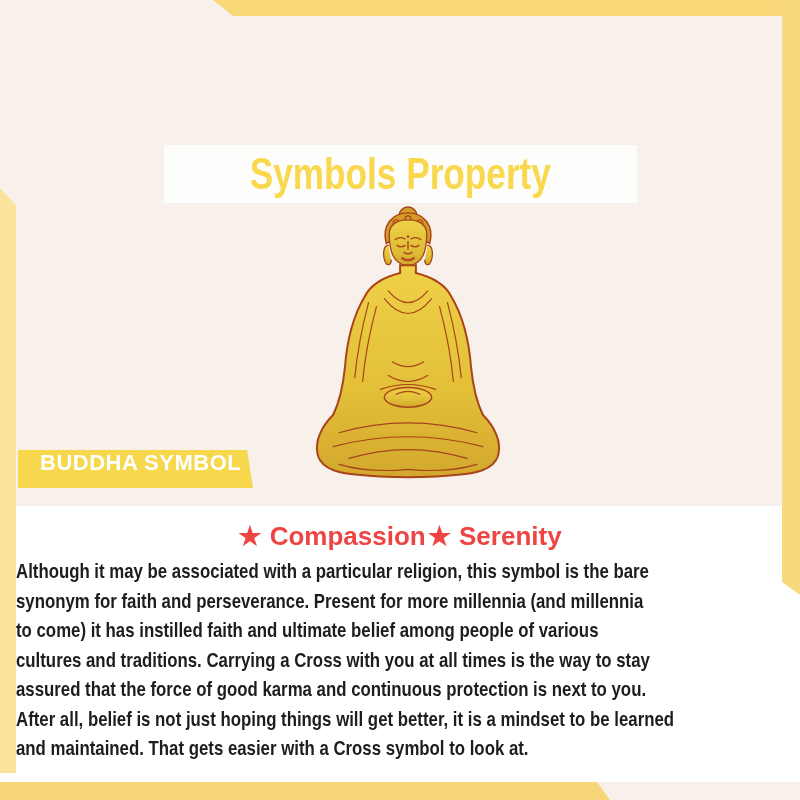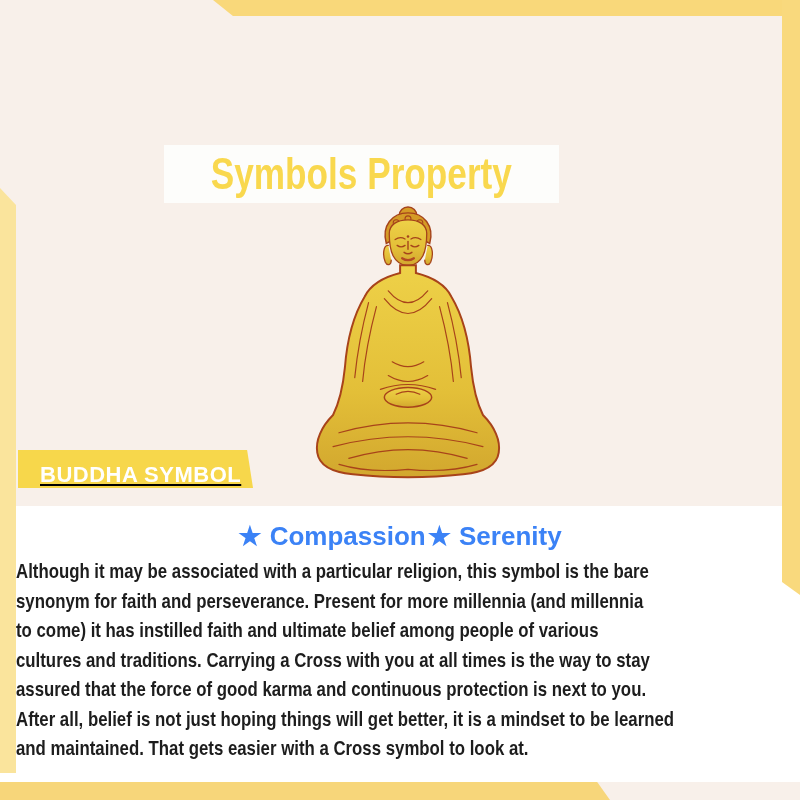--- a/index.html
+++ b/index.html
@@ -17,37 +17,37 @@
             clip-path:polygon(0 0,100% 0,100% 100%,0 97.8%);}
   .strip-left{position:absolute;left:0;top:188px;width:16px;height:585px;background:#fae49c;z-index:2;
             clip-path:polygon(0 0,100% 2.9%,100% 100%,0 100%);}
   .band-bottom{position:absolute;left:0;top:782px;width:610px;height:18px;background:#f7d67a;z-index:2;
             clip-path:polygon(0 0,97.9% 0,100% 100%,0 100%);}
   .lotus-svg{position:absolute;left:330px;top:20px;width:140px;height:90px;}
   .brand-name{position:absolute;left:0;top:117px;width:800px;text-align:center;
       font-family:"Liberation Serif", serif;font-size:17px;letter-spacing:3px;color:#36281f;font-weight:400;}
 
   
-  .title-band{position:absolute;left:164px;top:145px;width:395px;height:58px;background:#fdfdfb;z-index:3;
+  .title-band{position:absolute;left:164px;top:145px;width:473px;height:58px;background:#fdfdfb;z-index:3;
       display:flex;align-items:center;justify-content:center;}
   .title-text{font-size:44px;font-weight:700;color:#f9d84e;white-space:nowrap;
       transform:scaleX(0.80);transform-origin:center;letter-spacing:0px;}
 
   
   .statue-svg{position:absolute;left:308px;top:204px;width:200px;height:286px;z-index:3;}
 
   
   .banner{position:absolute;left:18px;top:450px;width:235px;height:38px;background:#f7d74b;z-index:4;
       clip-path:polygon(0 0,97.5% 0,100% 100%,0 100%);
-      display:flex;align-items:flex-end;text-decoration:underline;}
+      display:flex;align-items:flex-start;}
   .banner span{color:#ffffff;font-size:22px;font-weight:600;letter-spacing:0.5px;padding-left:22px;white-space:nowrap;}
 
   
   .traits{position:absolute;left:0;top:521px;width:800px;z-index:3;text-align:center;
-      font-size:26px;font-weight:700;color:#3b82f6;white-space:nowrap;}
+      font-size:26px;font-weight:700;color:#ef4444;white-space:nowrap;}
   .traits .gap-l{margin-left:8px;}
   .traits .gap-s{margin-left:2px;}
 
   
   .para{position:absolute;left:16px;top:556px;width:760px;z-index:3;}
   .para .line{font-size:21px;font-weight:700;color:#1d1d1d;line-height:29.5px;white-space:nowrap;
       transform:scaleX(0.80);transform-origin:left center;}
 </style>
 </head>
 <body>

